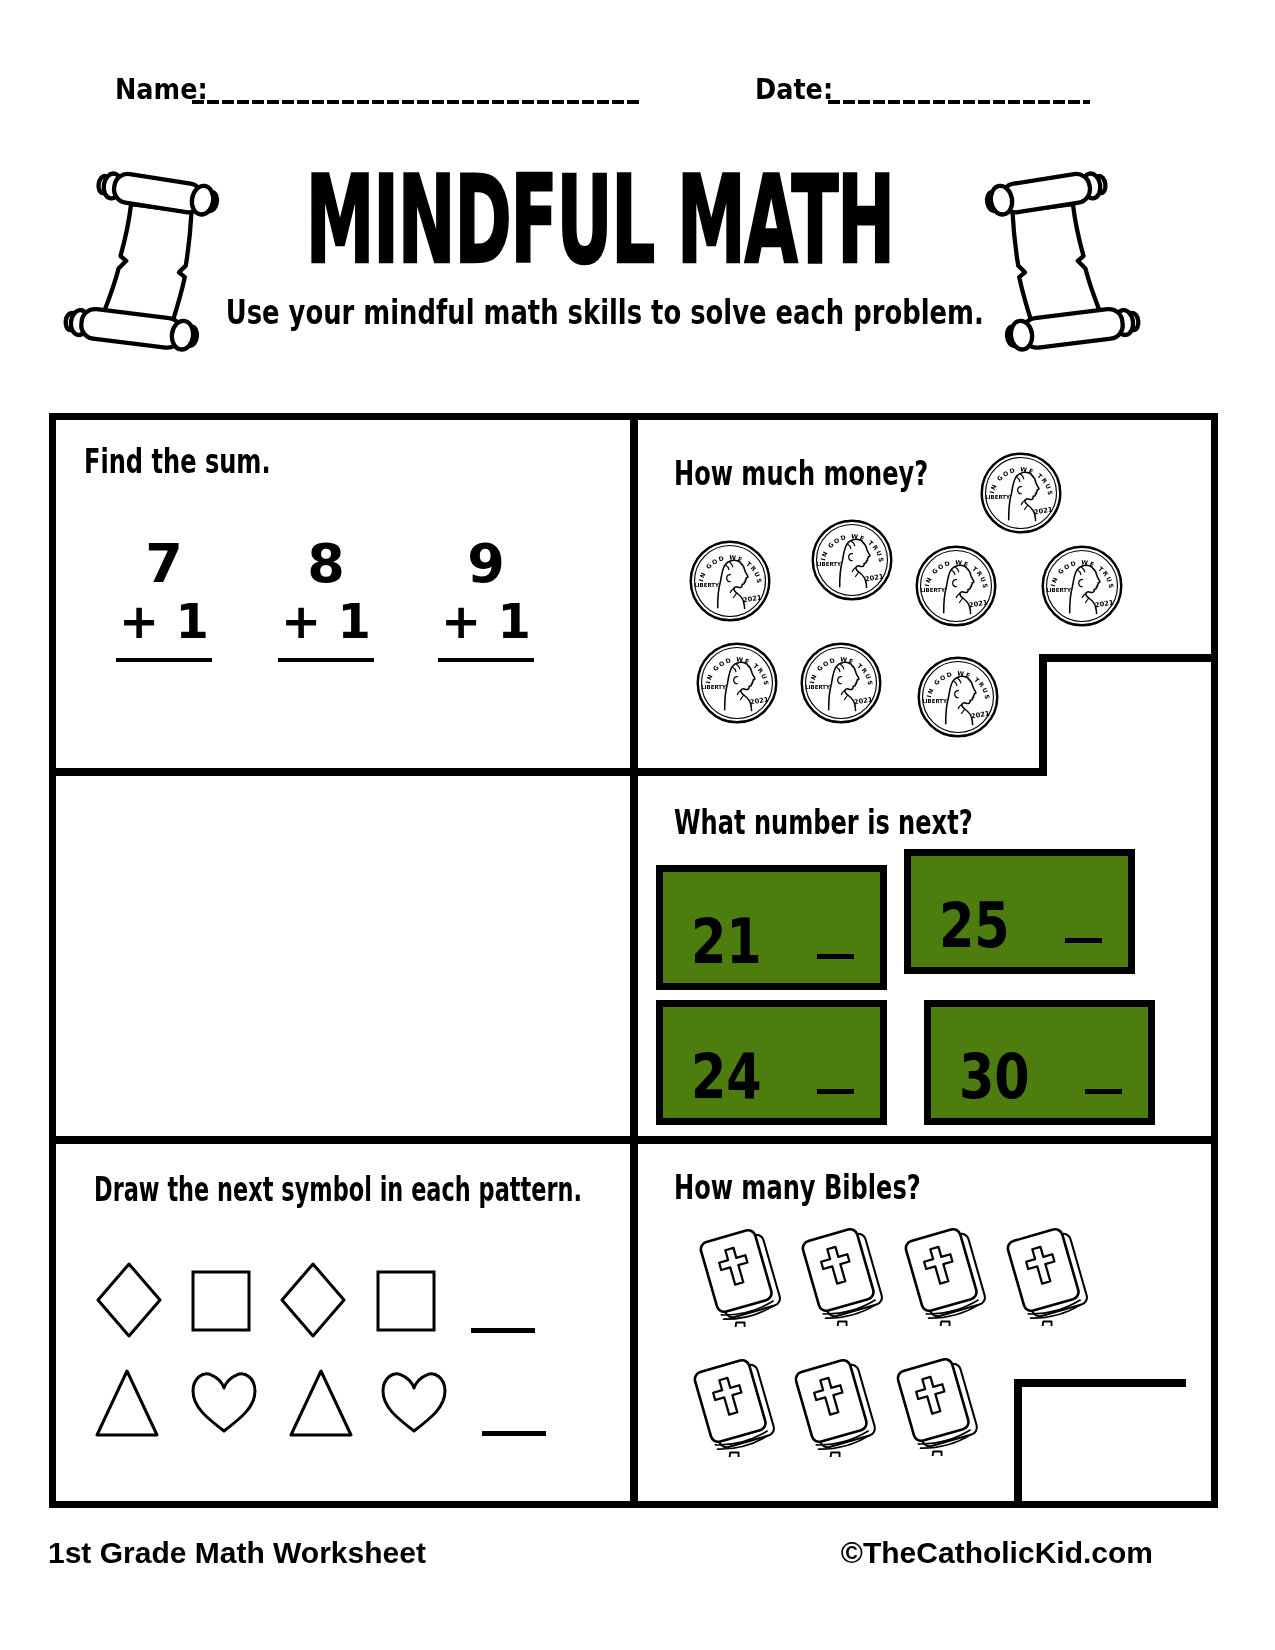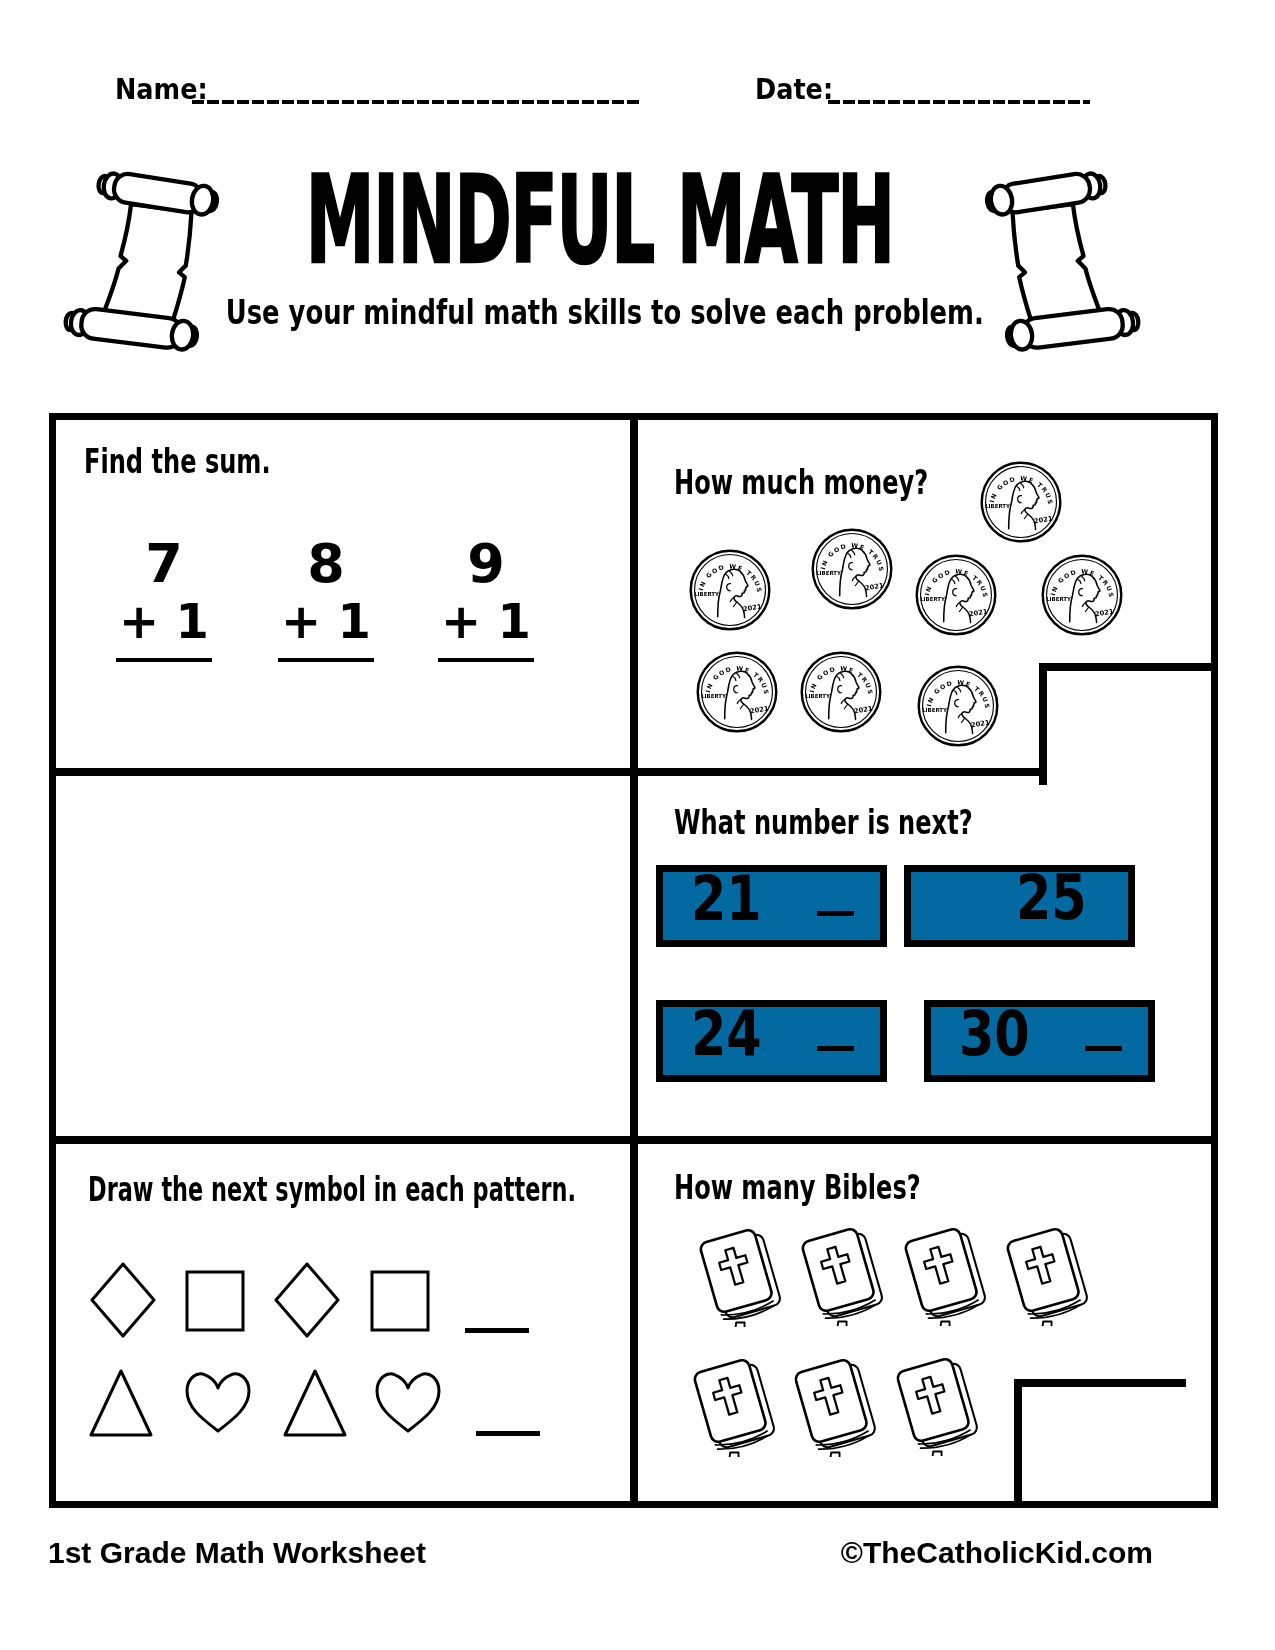--- a/index.html
+++ b/index.html
@@ -21,24 +21,24 @@
   #banner-sub{display:inline-block;font-weight:bold;font-size:34px;transform:scaleX(.76);transform-origin:center;white-space:nowrap;}
   .scroll{position:absolute;width:196px;height:192px;top:160px;}
   #scroll-left{left:58px;} #scroll-right{left:950px;}
   
   #grid{position:absolute;left:49px;top:413px;width:1169px;height:1095px;border:7px solid #000;box-sizing:border-box;}
   .vdiv{position:absolute;left:574px;top:0;width:8px;height:100%;background:#000;}
   .hdiv{position:absolute;left:0;width:100%;height:8px;background:#000;}
   #hdiv1{top:348px;} #hdiv2{top:716px;}
   .cell{position:absolute;}
   #cell-find-sum   {left:0;   top:0;    width:574px;height:348px;}
-  #cell-money      {left:582px;top:17px;   width:573px;height:348px;}
+  #cell-money      {left:582px;top:8px;   width:573px;height:348px;}
   #cell-count      {left:0;   top:356px;width:574px;height:360px;}
   #cell-next-number{left:582px;top:356px;width:573px;height:360px;}
-  #cell-patterns   {left:0;   top:724px;width:624px;height:357px;}
+  #cell-patterns   {left:6px;   top:724px;width:624px;height:357px;}
   #cell-bibles     {left:582px;top:724px;width:548px;height:357px;}
   .cell-title{position:absolute;font-weight:bold;font-size:33px;transform:scaleX(.73);transform-origin:left top;white-space:nowrap;}
   #cell-find-sum .cell-title{left:28px;top:22px;}
   #cell-money .cell-title{left:36px;top:26px;}
   #cell-count .cell-title{left:28px;top:24px;}
   #cell-next-number .cell-title{left:36px;top:27px;}
   #cell-patterns .cell-title{left:32px;top:26px;transform:scaleX(.68);}
   #cell-bibles .cell-title{left:36px;top:24px;}
   
   .sum-prob{position:absolute;top:115px;width:110px;}
@@ -49,21 +49,21 @@
   .penny{position:absolute;width:82px;height:82px;}
   .bible{position:absolute;width:94px;height:106px;}
   .ansbox{position:absolute;right:0;bottom:0;width:172px;height:122px;background:#fff;
     border:8px solid #000;border-right:none;border-bottom:none;box-sizing:border-box;}
   
   #count-row{position:absolute;left:6px;top:166px;display:flex;}
   .count-box{width:104px;height:100px;border:3px solid #000;margin-left:-3px;background:#fff;
     display:flex;align-items:center;justify-content:center;font-weight:bold;font-size:52px;}
   .count-box:first-child{margin-left:0;border-width:4px;}
   
-  .nn-box{position:absolute;width:231px;height:82px;border:7px solid #000;box-sizing:border-box;background:#0369a1;
+  .nn-box{position:absolute;width:231px;height:125px;border:7px solid #000;box-sizing:border-box;background:#4d7c0f;
     display:flex;align-items:flex-end;justify-content:space-between;padding:0 26px 14px 28px;gap:40px;}
   .nn-num{font-weight:bold;font-size:62px;line-height:.85;transform:scaleX(.82);transform-origin:left bottom;}
   .nn-blank{width:72px;height:5px;background:#000;margin-bottom:10px;}
   
   .shape{position:absolute;}
   .blankline{position:absolute;height:5px;background:#000;}
   
   .footer{position:absolute;top:1536px;font-family:"Liberation Sans",sans-serif;font-weight:bold;font-size:30px;white-space:nowrap;}
   #footer-left{left:48px;} #footer-right{right:122px;}
   svg text{font-family:"DejaVu Sans",sans-serif;}
@@ -225,21 +225,21 @@
   </div>
 
 
   <div class="cell" id="cell-next-number">
     <div class="cell-title">What number is next?</div>
     <div id="nn-boxes">
         <div class="nn-box" style="left: 18px; top: 89px;">
           <span class="nn-num">21</span>
           <span class="nn-blank"></span>
         </div>
-        <div class="nn-box" style="left: 266px; top: 89px; flex-direction: column;">
+        <div class="nn-box" style="left: 266px; top: 73px;">
           <span class="nn-num">25</span>
           <span class="nn-blank"></span>
         </div>
         <div class="nn-box" style="left: 18px; top: 224px;">
           <span class="nn-num">24</span>
           <span class="nn-blank"></span>
         </div>
         <div class="nn-box" style="left: 266px; top: 224px; margin-left: 20px;">
           <span class="nn-num">30</span>
           <span class="nn-blank"></span>

